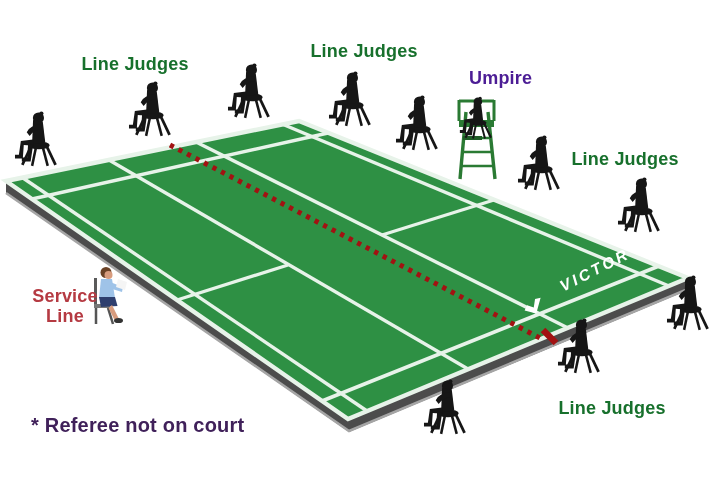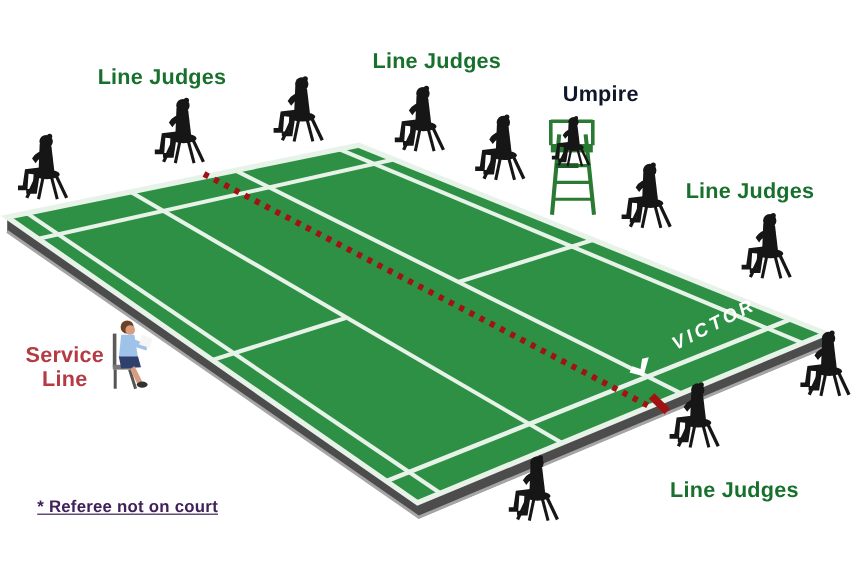--- a/index.html
+++ b/index.html
@@ -7,23 +7,23 @@
     position:relative;width:720px;height:486px;background:#ffffff;overflow:hidden;
     font-family:"Liberation Sans", sans-serif;
   }
   #court-svg{position:absolute;left:0;top:0;width:720px;height:486px;}
   .lbl{
     position:absolute;font-weight:bold;text-align:center;
     font-family:"Liberation Sans", sans-serif;
     letter-spacing:0.2px;white-space:nowrap;
   }
   .lbl-green{color:#17702c;font-size:18px;}
-  .lbl-red{color:#0f172a;font-size:18px;}
+  .lbl-red{color:#4c1d95;font-size:18px;}
   .lbl-crimson{color:#b53a42;font-size:18px;line-height:20px;}
-  .lbl-purple{color:#40215a;font-size:14px;text-decoration:underline;}
+  .lbl-purple{color:#40215a;font-size:20px;}
 </style>
 </head>
 <body>
 
 <div id="canvas">
 
   <svg id="court-svg" viewBox="0 0 720 486">
     <defs>
       <symbol id="sil" viewBox="0 0 44 58" overflow="visible">
         <g fill="#161616">
@@ -107,20 +107,20 @@
   <div class="lbl lbl-green" style="left:80px;top:54px;width:110px;">Line Judges</div>
 
   <div class="lbl lbl-green" style="left:309px;top:41px;width:110px;">Line Judges</div>
 
   <div class="lbl lbl-red" style="left:469px;top:68px;width:62px;">Umpire</div>
 
   <div class="lbl lbl-green" style="left:570px;top:149px;width:110px;">Line Judges</div>
 
   <div class="lbl lbl-green" style="left:557px;top:398px;width:110px;">Line Judges</div>
 
-  <div class="lbl lbl-crimson" style="left:8px;top:286px;width:92px;">
+  <div class="lbl lbl-crimson" style="left:19px;top:286px;width:92px;">
     <div>Service</div>
     <div>Line</div>
   </div>
 
   <div class="lbl lbl-purple" style="left:31px;top:414px;">* Referee not on court</div>
 
 </div>
 
 </body></html>

